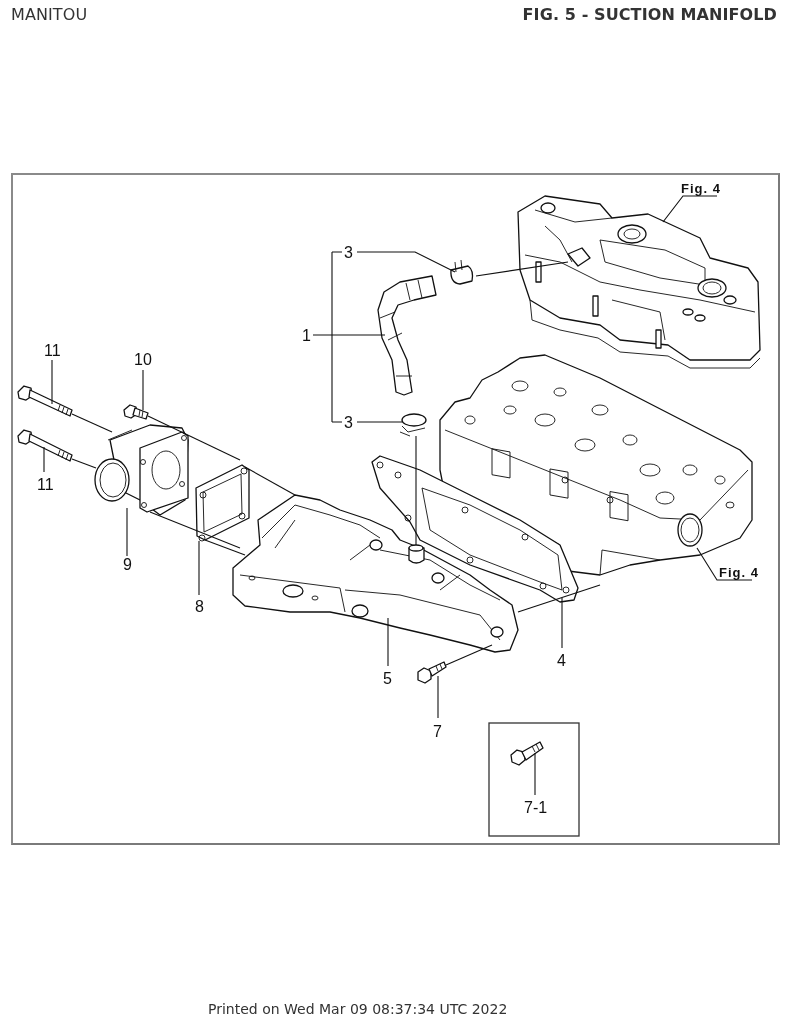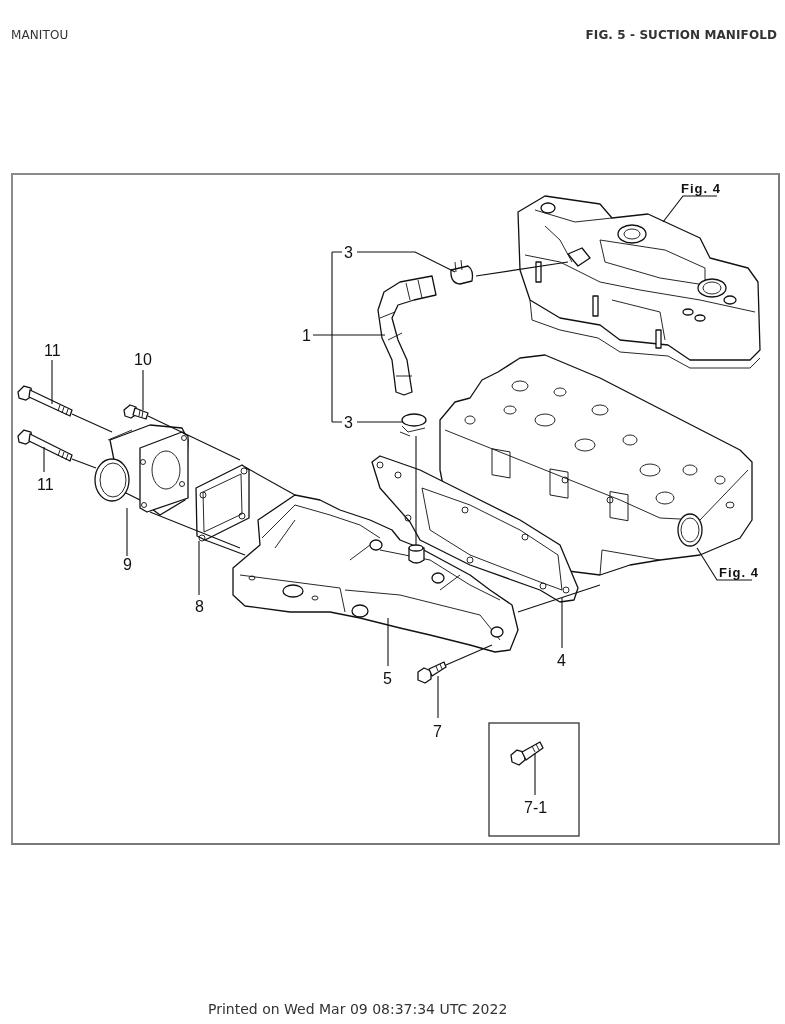--- a/index.html
+++ b/index.html
@@ -1,18 +1,18 @@
 <!DOCTYPE html>
 <html><head>
 <meta charset="utf-8">
 <style>
   html, body { margin:0; padding:0; background:#ffffff; }
   body { width:785px; height:1024px; position:relative; overflow:hidden;
          font-family:"DejaVu Sans", "Liberation Sans", sans-serif; color:#222; }
-  .hdr { position:absolute; top:28px; font-size:12px; color:#333; letter-spacing:0.1px; }
+  .hdr { position:absolute; top:5px; font-size:16px; color:#333; letter-spacing:0.1px; }
   #brand { left:11px; }
   #figtitle { right:8px;font-weight:bold; }
   .ftr { position:absolute; top:1001px; font-size:14px; color:#333; }
   #printed { left:208px; }
   #pageno { right:10px;margin-top:40px; }
   #frame { position:absolute; left:11px; top:173px; width:765px; height:668px;
            border:2px solid #8a8a8a; border-right-color:#7a7a7a; border-bottom-color:#7a7a7a; box-sizing:content-box; }
   svg#drawing { position:absolute; left:0; top:0; }
   .thin { fill:none; stroke:#111; stroke-width:0.9; }
   .lead { fill:none; stroke:#111; stroke-width:1.1; }

